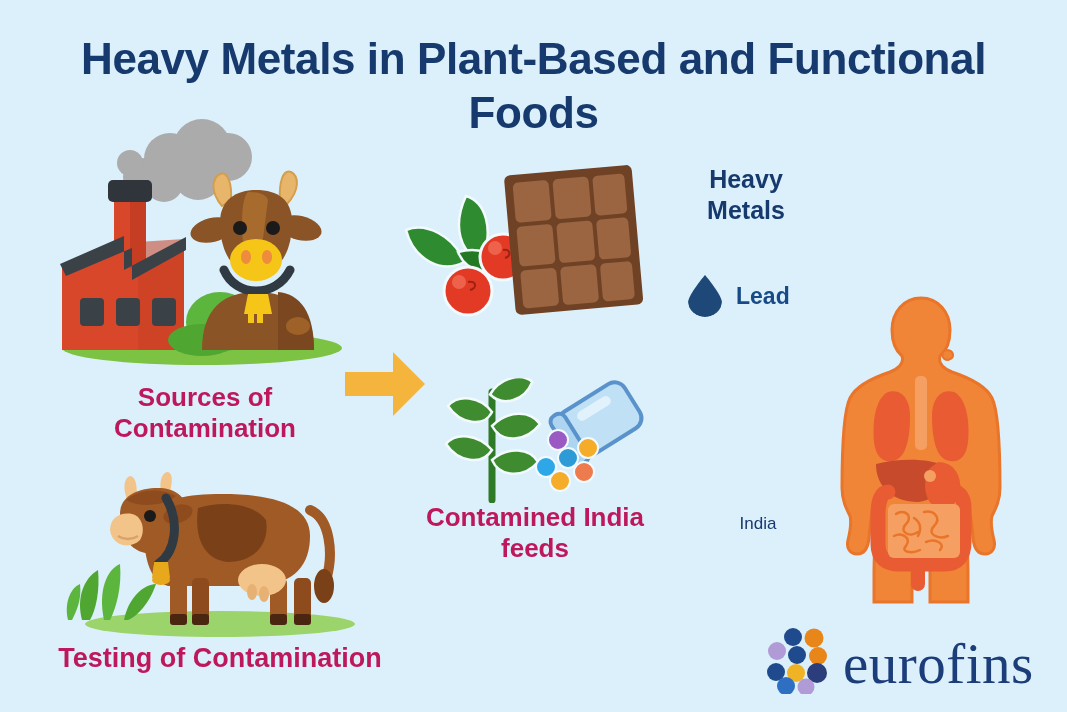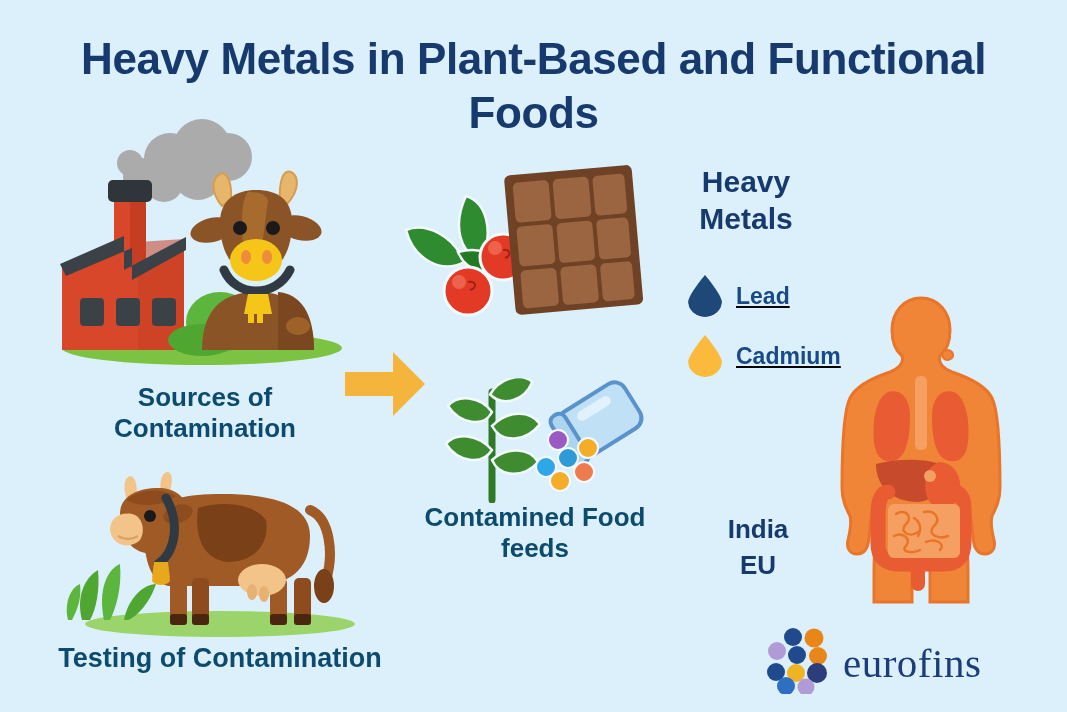--- a/index.html
+++ b/index.html
@@ -33,21 +33,21 @@
     font-weight: bold;
     line-height: 1.22;
     letter-spacing: -0.4px;
     padding: 0 22px;
     box-sizing: border-box;
   }
 
   
   .caption {
     position: absolute;
-    color: #0c4a6e;
+    color: #be185d;
     font-weight: bold;
     text-align: center;
     line-height: 1.2;
   }
   #cap-sources-1 {
     left: 60px;
     top: 382px;
     width: 290px;
     font-size: 26px;
   }
@@ -66,42 +66,41 @@
   }
   #cap-sources-2 .light {
     font-weight: bold;
   }
 
   
   .col-heading {
     position: absolute;
     color: #173A6E;
     font-weight: bold;
-    font-size: 30px;
+    font-size: 25px;
     line-height: 1.22;
     text-align: center;
   }
   #head-metals {
     left: 676px;
     top: 164px;
     width: 140px;
   }
   #head-countries {
     left: 832px;
     top: 164px;
     width: 206px;
   }
 
   
   #metal-list {
     position: absolute;
     left: 688px;
     top: 266px;
     width: 170px;
-    text-decoration: underline;
   }
   .metal-row {
     display: flex;
     align-items: center;
     height: 60px;
   }
   .drop {
     width: 34px;
     height: 42px;
     flex: 0 0 34px;
@@ -129,23 +128,23 @@
   
   #country-list {
     position: absolute;
     left: 688px;
     top: 512px;
     width: 140px;
     text-align: center;
     color: #173A6E;
   }
   .country-item {
-    font-size: 26px;
+    font-size: 17px;
     line-height: 1.38;
-    font-weight: bold;
+    font-weight: normal;
   }
 
   
   #arrow {
     position: absolute;
     left: 345px;
     top: 352px;
   }
 
   
@@ -161,21 +160,21 @@
     position: absolute;
     left: 766px;
     top: 628px;
     display: flex;
     align-items: center;
   }
   #logo-dots { flex: 0 0 auto; margin-right: 11px; }
   #logo-word {
     color: #1B3D7A;
     font-family: "Liberation Serif", serif;
-    font-size: 41px;
+    font-size: 57px;
     line-height: 1;
     letter-spacing: 0.5px;
   }
 </style>
 </head>
 <body>
 
 <div id="canvas">
 
   <div id="title">Heavy Metals in Plant-Based and Functional Foods</div>
@@ -310,21 +309,21 @@
         <circle cx="128" cy="62" r="10" fill="#9B59C4"></circle>
         <circle cx="158" cy="70" r="10" fill="#F5AC28"></circle>
         <circle cx="138" cy="80" r="10" fill="#2E9BD6"></circle>
         <circle cx="116" cy="89" r="10" fill="#2EA7E8"></circle>
         <circle cx="154" cy="94" r="10" fill="#EE7B4E"></circle>
         <circle cx="130" cy="103" r="10" fill="#F5AC28"></circle>
       </g>
     </svg>
   </div>
 
-  <div class="caption" id="cap-contaminated">Contamined Food feeds</div>
+  <div class="caption" id="cap-contaminated">Contamined India feeds</div>
 
   <div class="illo" id="illo-cow-side">
     <svg width="310" height="180" viewBox="0 0 310 180">
 
       <ellipse cx="162" cy="166" rx="135" ry="13" fill="#9BD46A"></ellipse>
 
       <g fill="#4FA732">
         <path d="M24 162 C18 140 26 120 40 112 C42 132 38 152 32 162 Z"></path>
         <path d="M46 162 C40 134 48 112 62 106 C64 130 58 150 52 162 Z" fill="#5CB53D"></path>
         <path d="M66 162 C70 140 86 126 98 126 C92 144 80 158 70 162 Z"></path>
@@ -376,31 +375,24 @@
 
   <div class="col-heading" id="head-metals">Heavy Metals</div>
 
   <div id="metal-list">
     <div class="metal-row">
       <span class="drop">
           <i style="color:#1D4878"></i>
         </span>
       <span class="metal-label">Lead</span>
     </div>
-    <div class="metal-row">
-      <span class="drop">
-          <i style="color:#FBBA3C"></i>
-        </span>
-      <span class="metal-label">Cadmium</span>
-    </div>
   </div>
 
   <div id="country-list">
     <div class="country-item">India</div>
-    <div class="country-item">EU</div>
   </div>
 
   <div class="illo" id="illo-body">
     <svg width="190" height="316" viewBox="0 0 190 316">
 
       <path d="M95 6
                C78 6 66 20 66 38 C66 50 70 59 76 64
                C78 70 74 76 64 80
                C46 86 30 94 24 106
                C18 118 16 160 16 196

